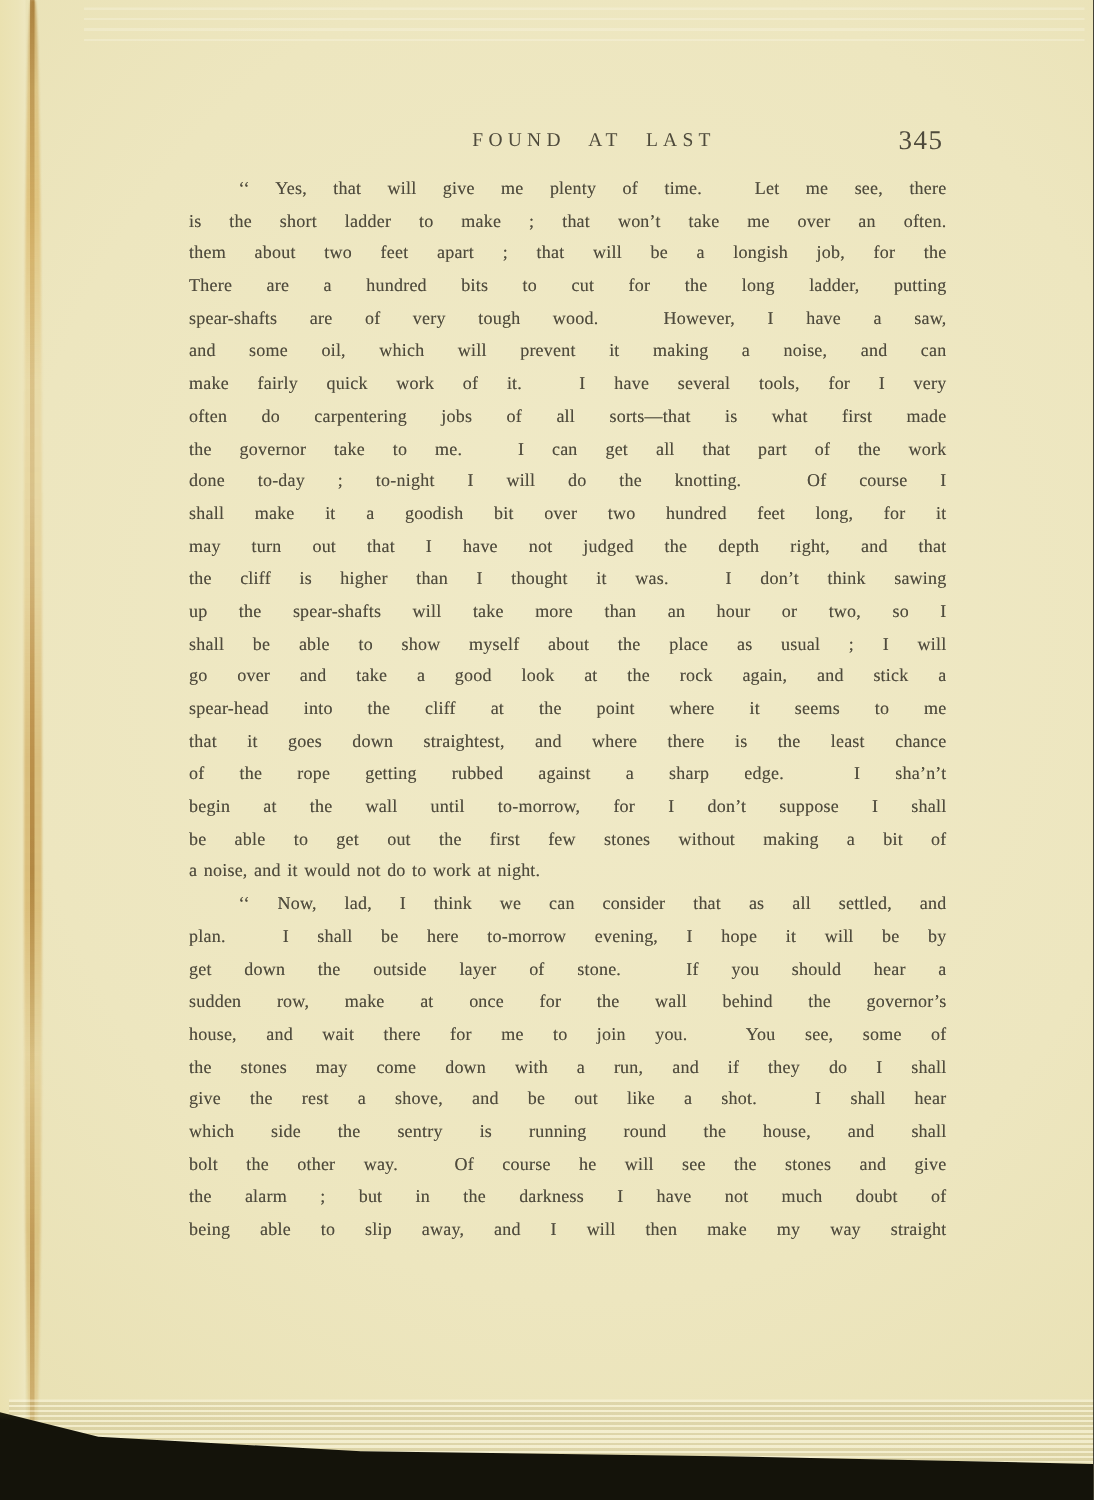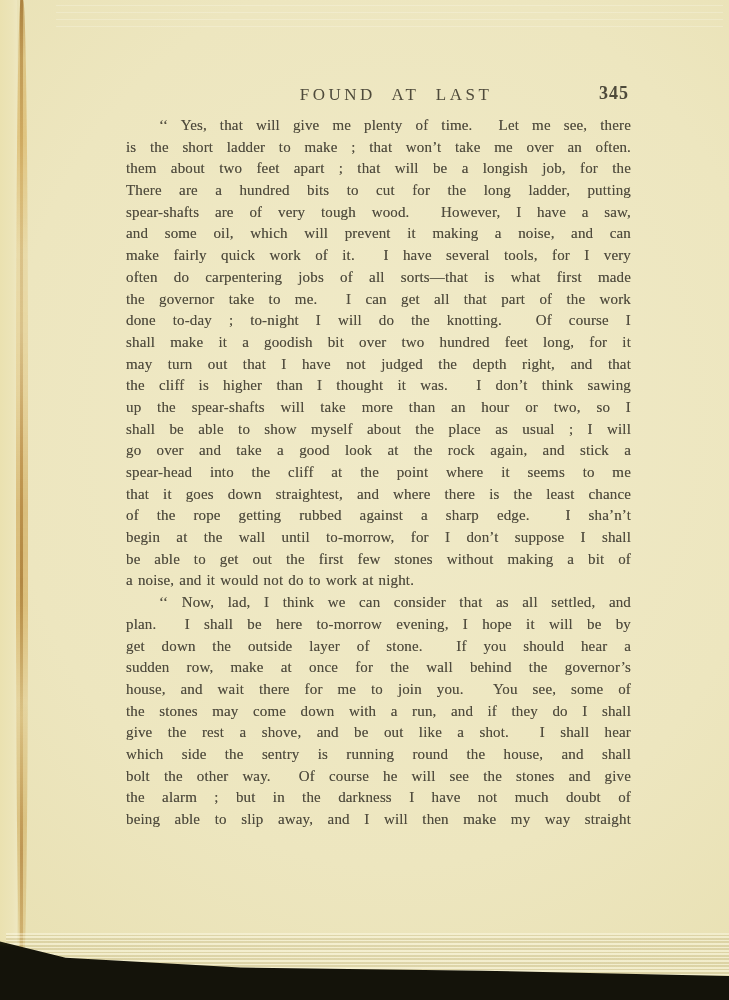--- a/index.html
+++ b/index.html
@@ -64,28 +64,28 @@
     position:absolute;left:0;top:935px;width:729px;height:65px;
     background:linear-gradient(180deg,#5e5b43 0 2px,#23220f 5px,#14130a 12px 100%);
     clip-path:polygon(0 10%, 9% 35%, 33% 50%, 66% 55%, 100% 63%, 100% 100%, 0 100%);
   }
   .running-head-row{
     position:absolute;left:125px;top:83px;width:506px;height:20px;
     color:#4e4a3b;
   }
   .running-head{
     position:absolute;left:36px;right:0;top:2px;text-align:center;
-    font-size:17px;letter-spacing:3.5px;word-spacing:9px;
+    font-size:13px;letter-spacing:3.5px;word-spacing:9px;
   }
   .page-num{
-    position:absolute;right:2px;top:0;font-size:18px;letter-spacing:1px;font-weight:bold;
+    position:absolute;right:2px;top:0;font-size:18px;letter-spacing:1px;
   }
   .text-block{
     position:absolute;left:126px;top:115px;width:505px;
-    font-size:15px;line-height:21.7px;
+    font-size:12px;line-height:21.7px;
     color:#4f4b3d;
     text-shadow:0 0 .4px rgba(79,75,61,.55);
     word-spacing:1.2px;letter-spacing:.15px;
   }
   .bline{
     white-space:pre-wrap;
     text-align:justify;text-align-last:justify;
     height:21.7px;overflow:hidden;
   }
   .bline.indent{padding-left:33px;}

